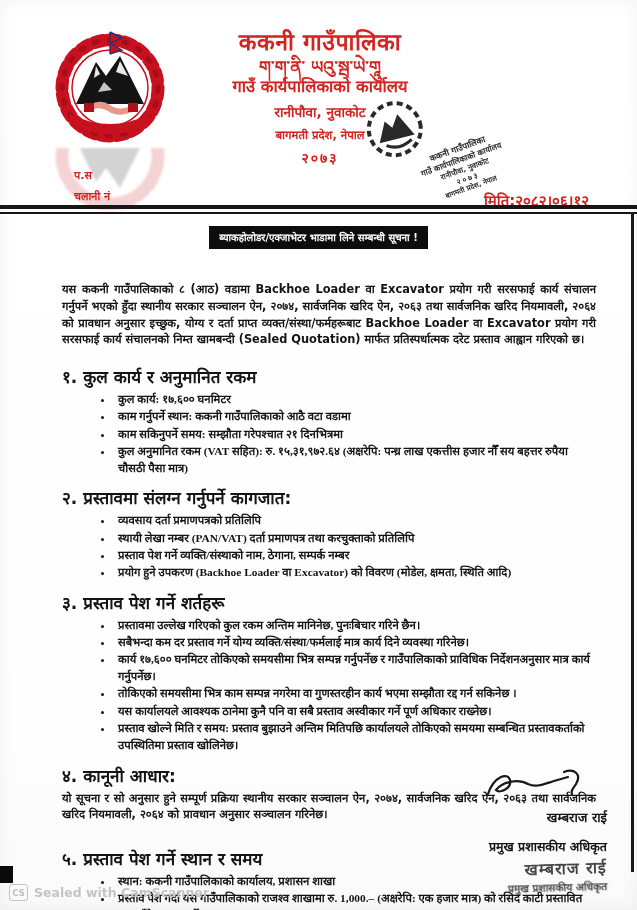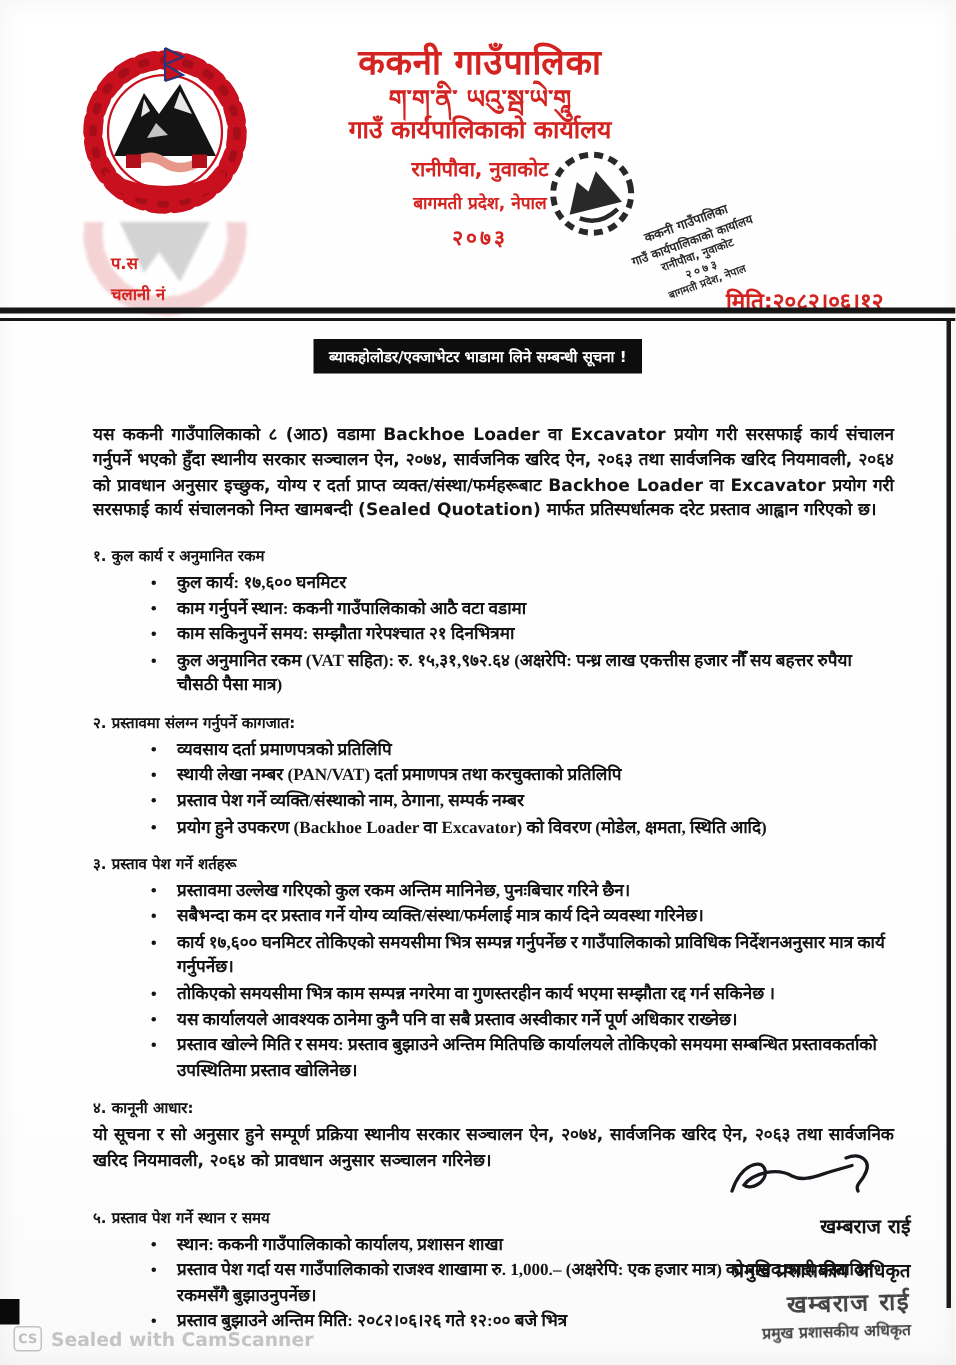--- a/index.html
+++ b/index.html
@@ -49,21 +49,21 @@
   .notice-box{
     position:absolute;left:0;right:0;top:226px;text-align:center;
   }
   .notice-box span{
     display:inline-block;background:#0d0d0d;color:#ffffff;
     font-size:10px;font-weight:800;padding:4px 10px 5px;
   }
   
   .body-flow{position:absolute;left:62px;top:281px;width:534px;font-size:11.4px;font-weight:600;line-height:1.47;}
   .intro{text-align:justify;}
-  .sec-h{font-weight:800;font-size:10px;margin:10px 0 1px;}
+  .sec-h{font-weight:800;font-size:17px;margin:10px 0 1px;}
   .sec-h.first{margin-top:17px;}
   .sec-p{text-align:justify;margin:1px 0 0;}
   ul.bullets{margin:1px 0 0;padding-left:52px;font-family:Liberation Serif, serif;}
   ul.bullets li{padding-left:4px;margin:0.5px 0;}
   .gap-lg{height:14px;}
   
   .sig-block{position:absolute;right:30px;top:762px;width:230px;text-align:right;}
   .sig-scribble{position:absolute;right:18px;top:2px;}
   .sig-name{margin-top:46px;font-size:13px;font-weight:800;}
   .sig-role{margin-top:12px;font-size:12.5px;font-weight:800;}

